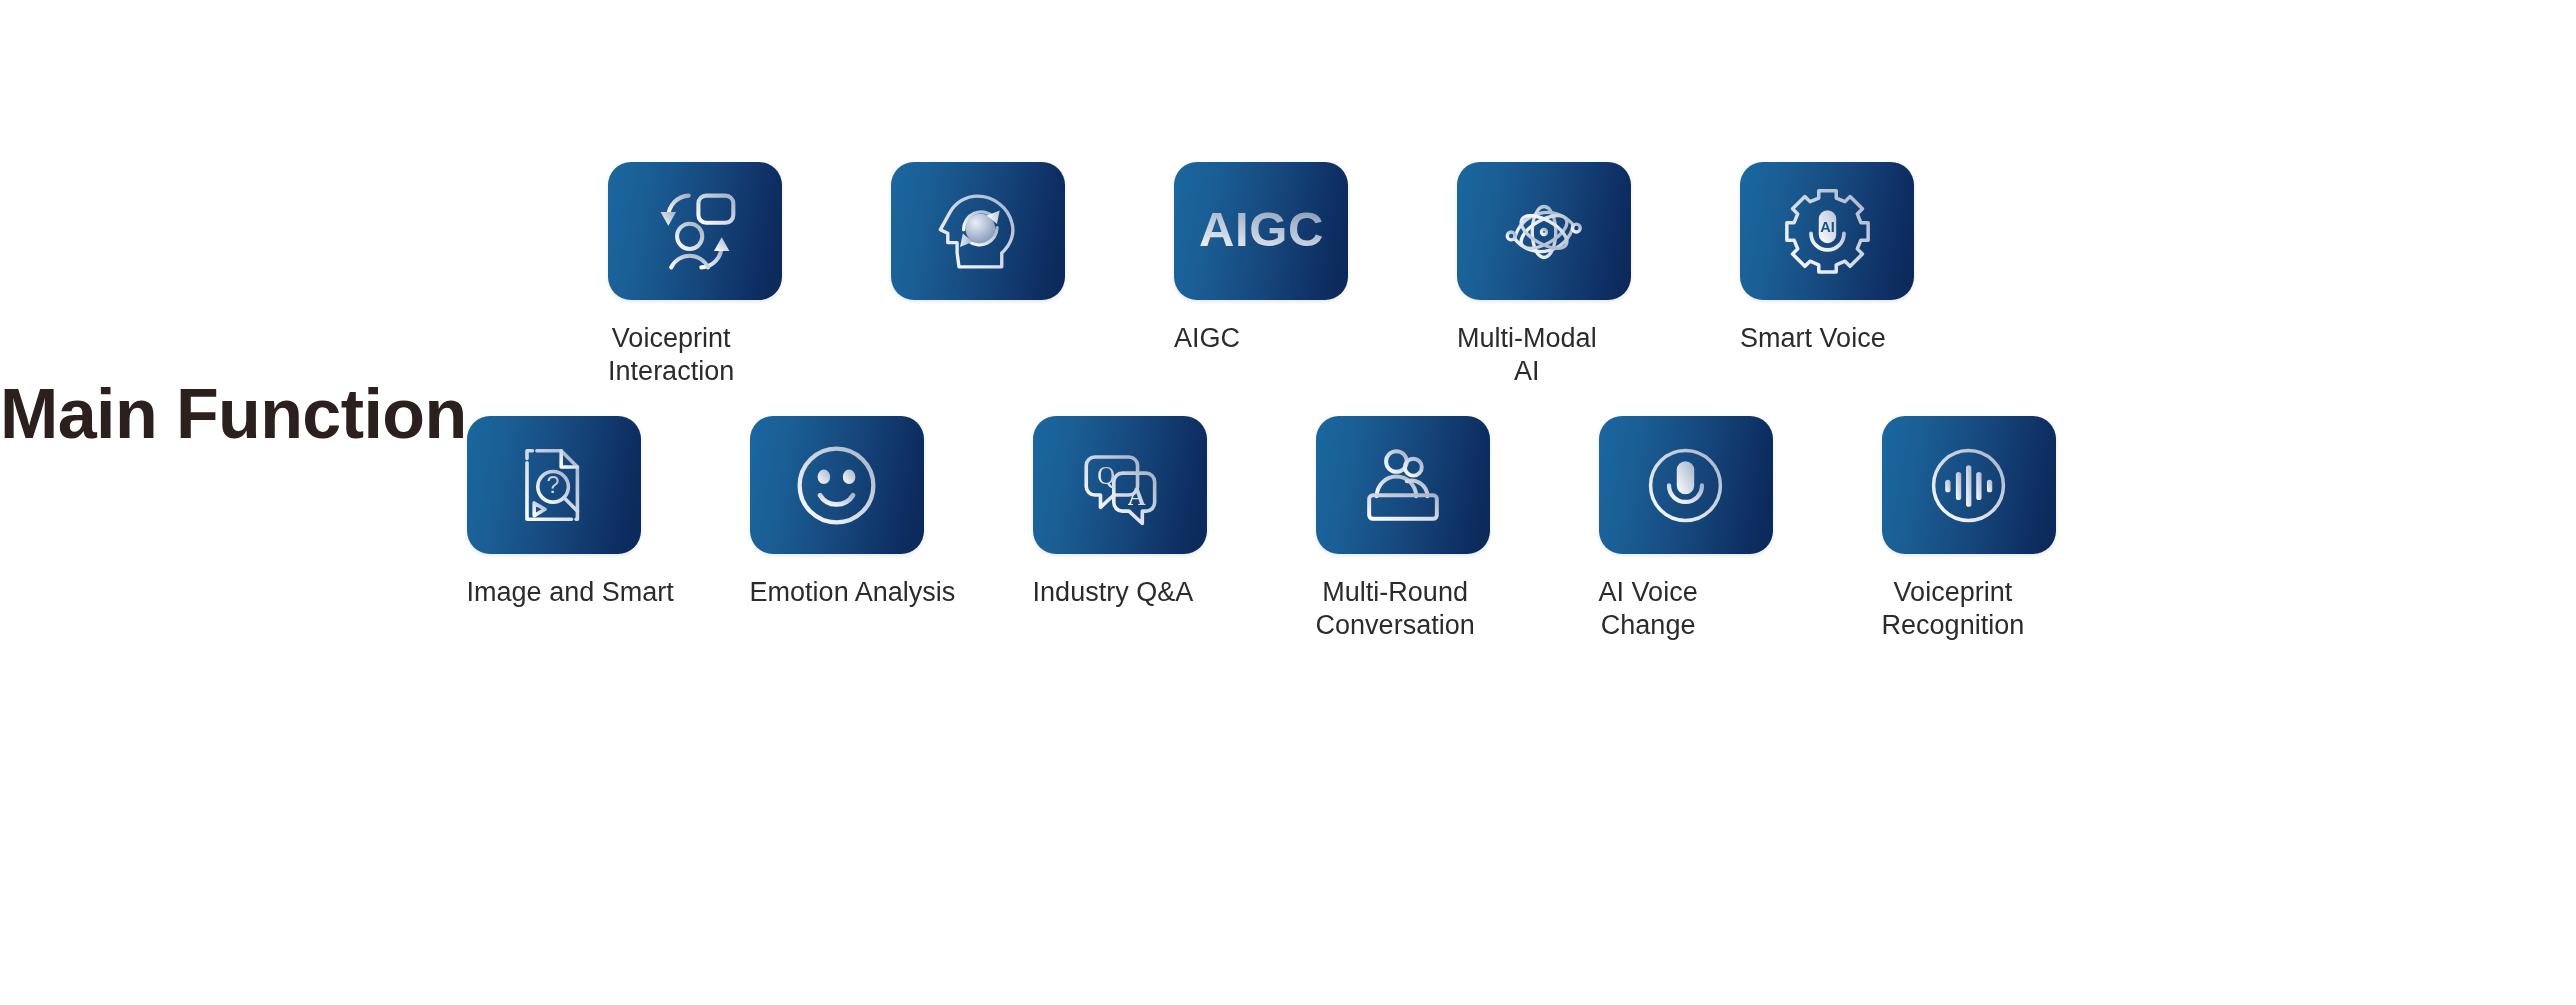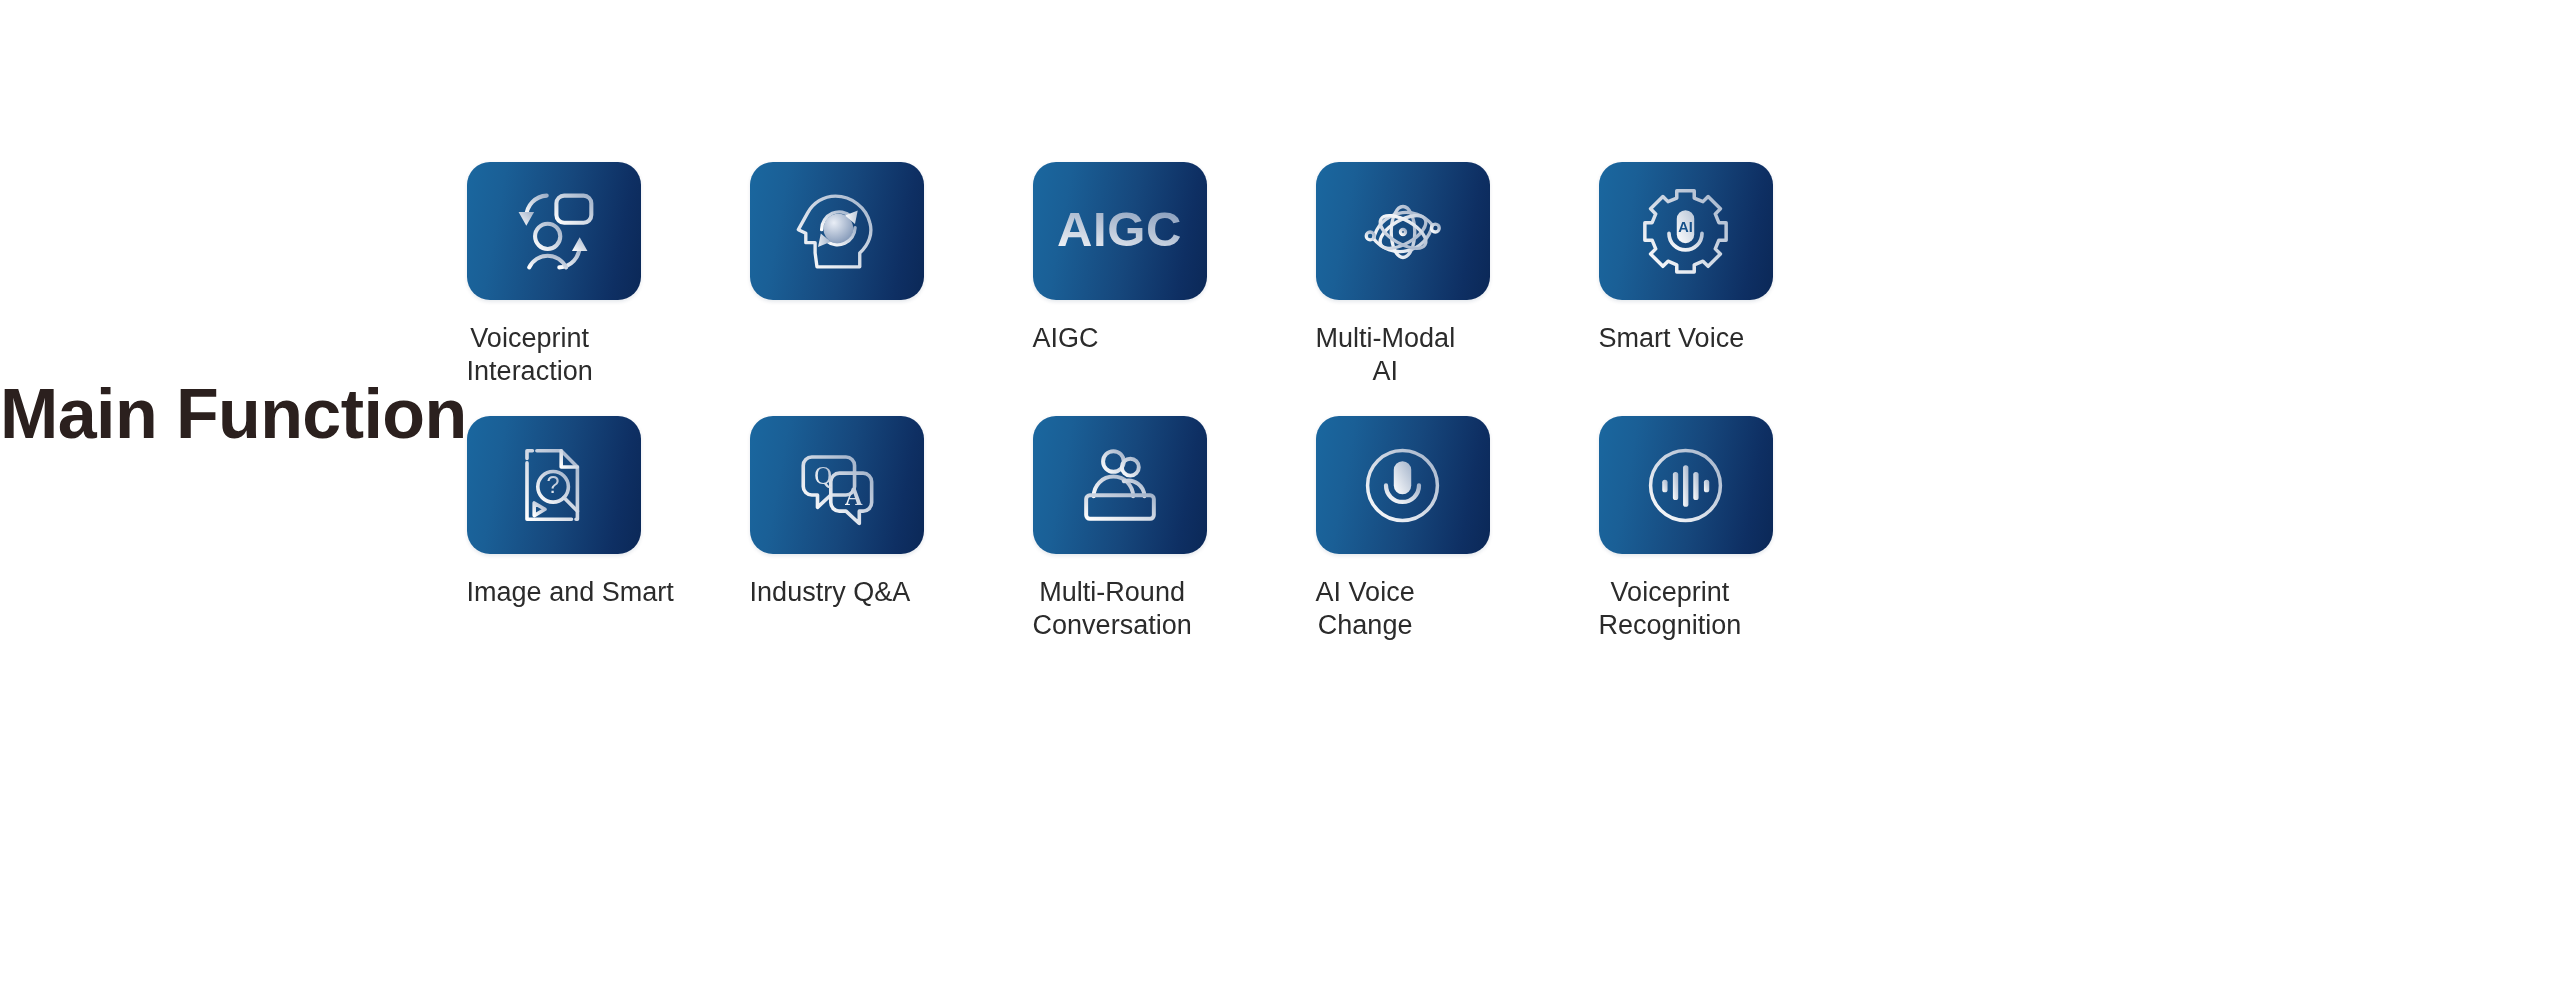--- a/index.html
+++ b/index.html
@@ -227,20 +227,37 @@
               <circle cx="49" cy="52" r="17"></circle>
               <path d="M61 64 L76 79"></path>
               <path d="M28 70 v14 l12-7 z"></path>
             </g>
             <text x="49" y="59" text-anchor="middle" font-family="Liberation Sans, sans-serif" font-size="26" fill="url(#g7)">?</text>
           </svg>
         </div>
         <div class="cell-label">Image and Smart</div>
       </div>
 
+      <div class="cell">
+        <div class="tile">
+          <svg width="97" height="97" viewBox="0 0 100 100">
+            <defs>
+              <linearGradient id="g8" x1="0" y1="1" x2="1" y2="0">
+                <stop offset="0%" stop-color="#ffffff"></stop>
+                  <stop offset="100%" stop-color="#a3b3ca"></stop>
+              </linearGradient>
+            </defs>
+            <circle cx="50" cy="50" r="38" fill="none" stroke="url(#g8)" stroke-width="4.4"></circle>
+            <ellipse cx="37" cy="41" rx="6.5" ry="7.5" fill="url(#g8)"></ellipse>
+            <ellipse cx="63" cy="41" rx="6.5" ry="7.5" fill="url(#g8)"></ellipse>
+            <path d="M33 60 A20 20 0 0 0 67 60" fill="none" stroke="url(#g8)" stroke-width="5" stroke-linecap="round"></path>
+          </svg>
+        </div>
+        <div class="cell-label">Emotion Analysis</div>
+      </div>
 
       <div class="cell">
         <div class="tile">
           <svg width="95" height="95" viewBox="0 0 100 100">
             <defs>
               <linearGradient id="g9" x1="0" y1="1" x2="1" y2="0">
                 <stop offset="0%" stop-color="#ffffff"></stop>
                   <stop offset="100%" stop-color="#a3b3ca"></stop>
               </linearGradient>
             </defs>

